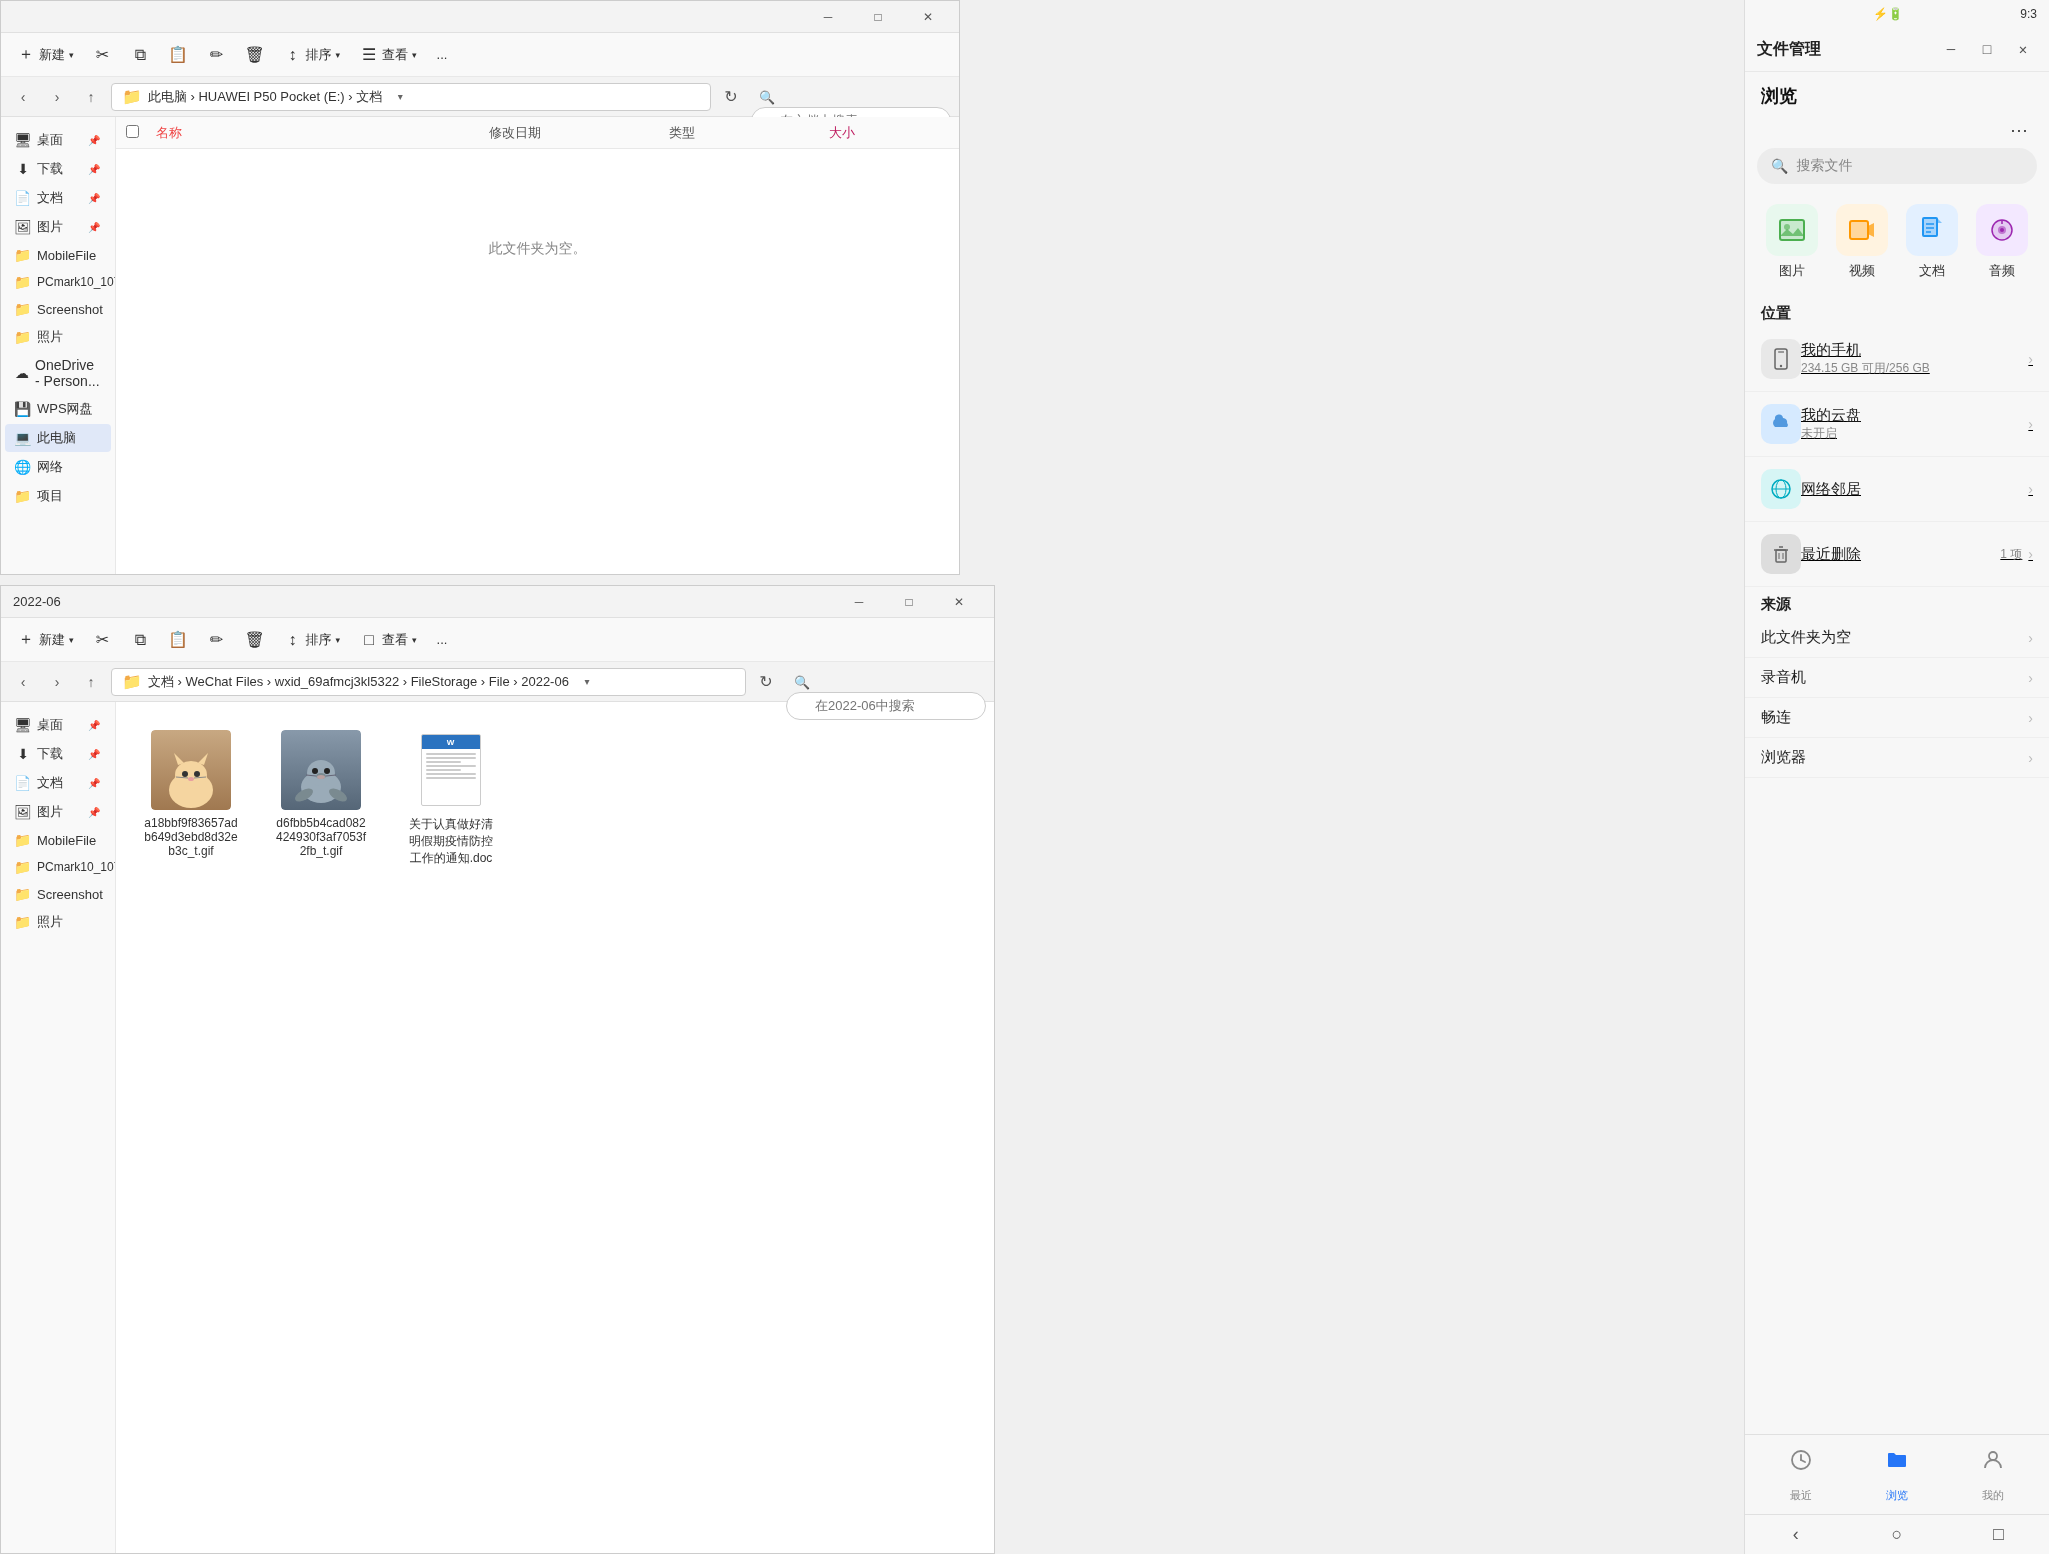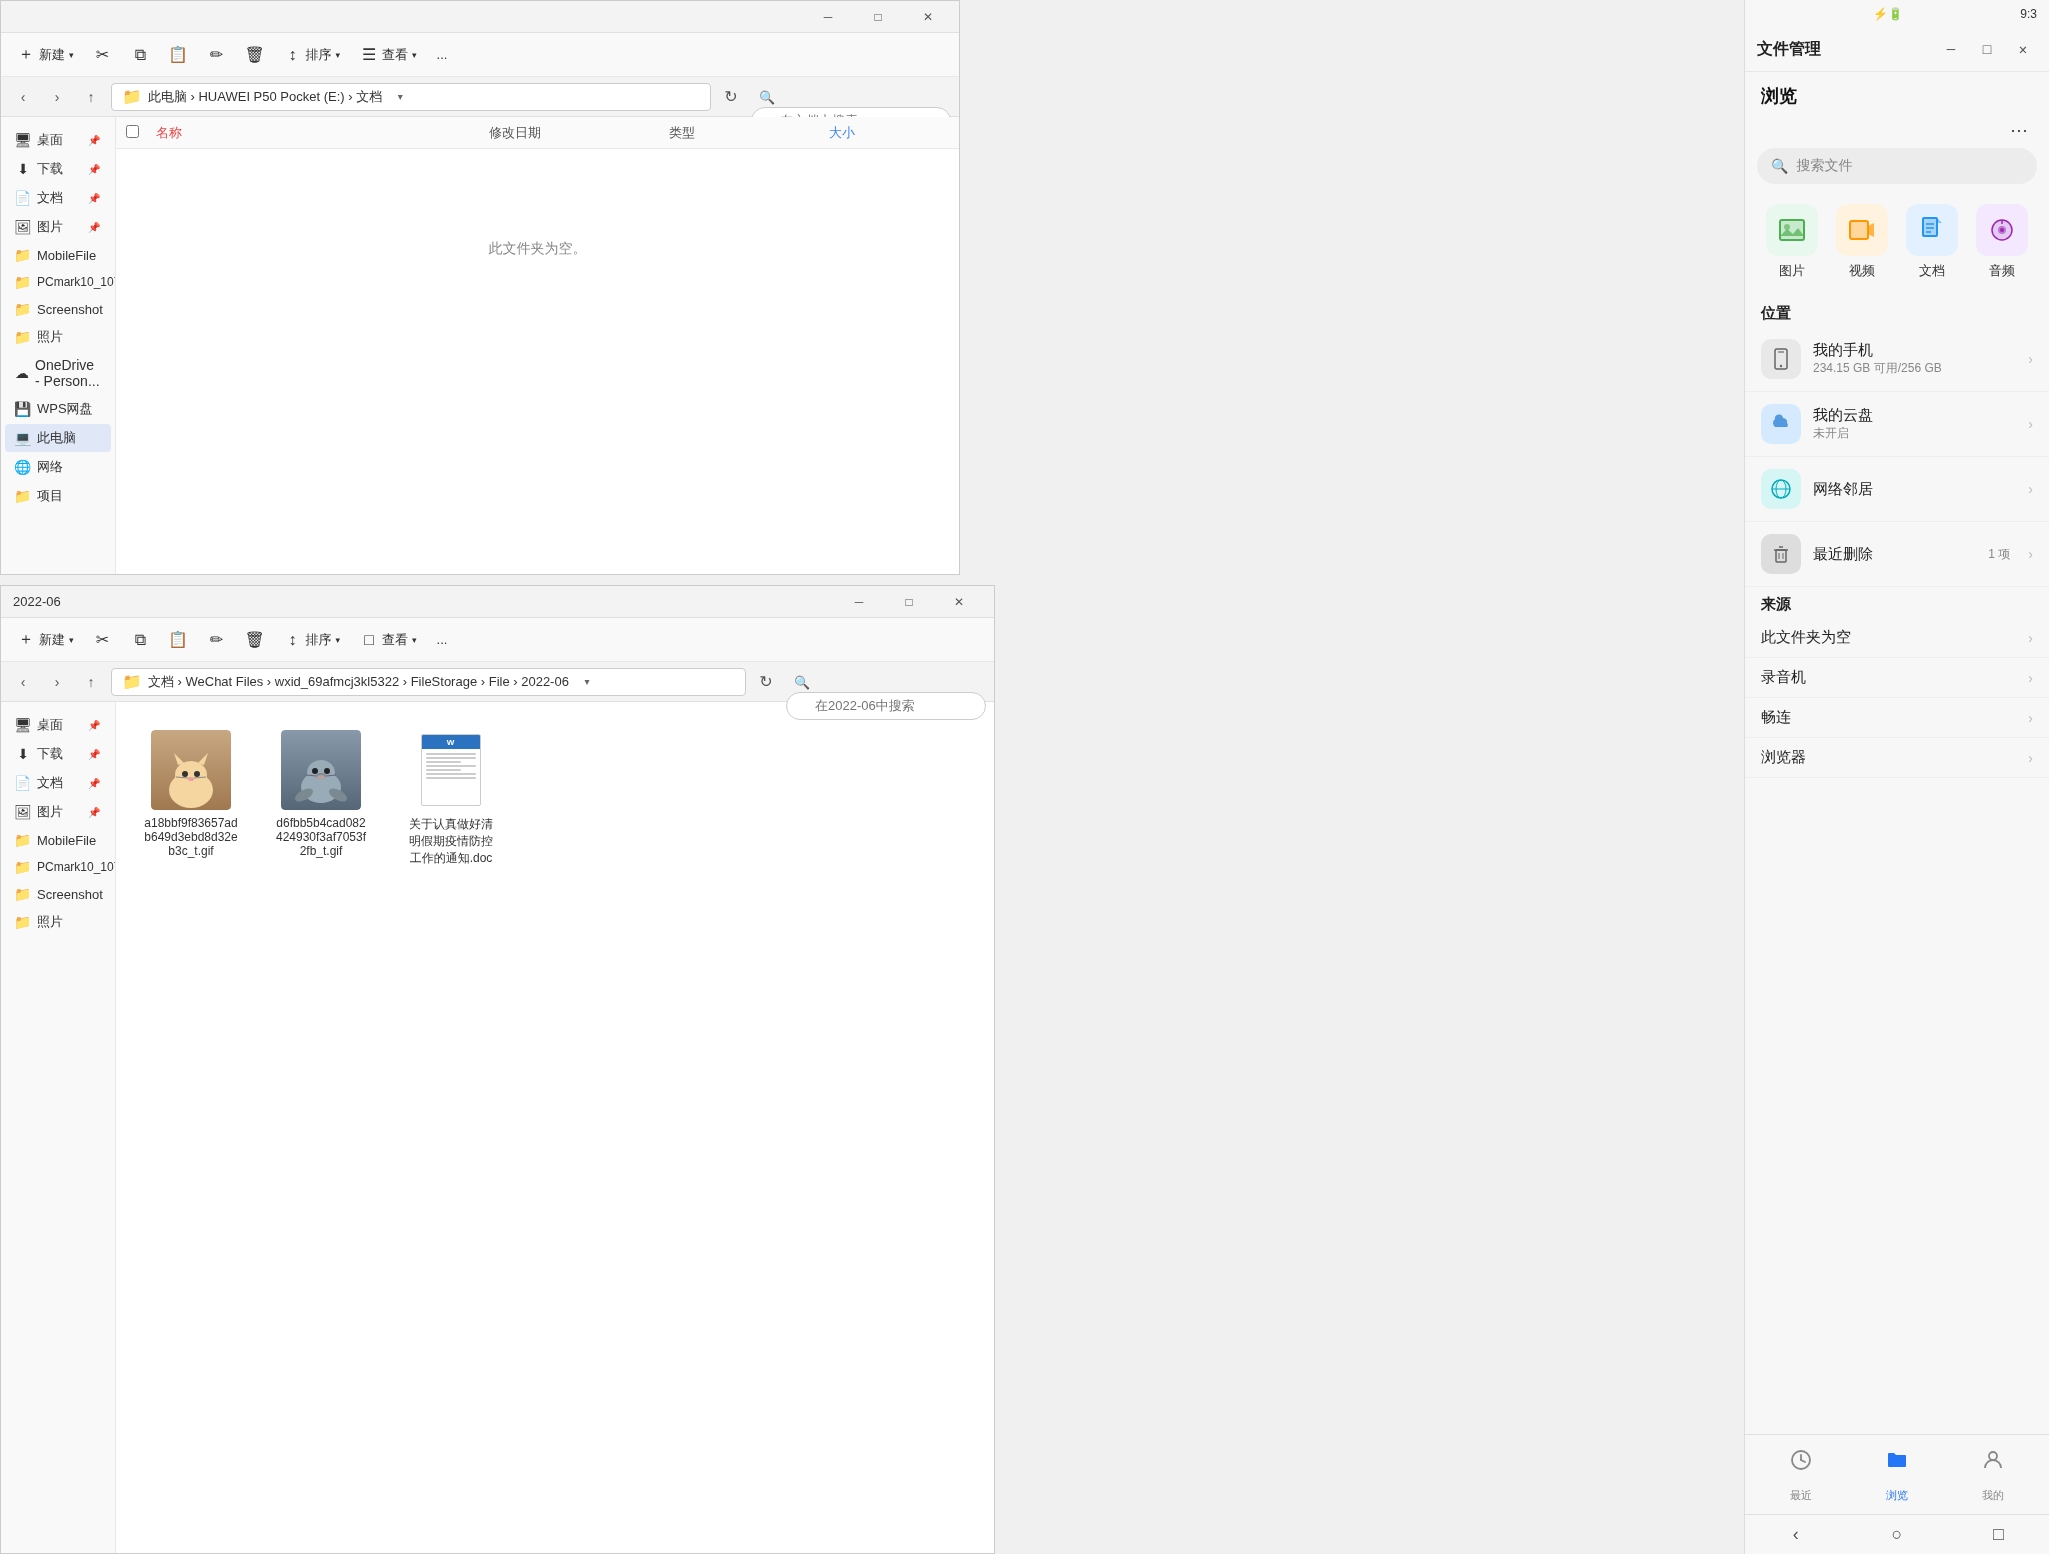--- a/index.html
+++ b/index.html
@@ -219,21 +219,21 @@
       background: #fafafa;
       padding: 0 10px;
       position: sticky;
       top: 0;
       z-index: 1;
     }
     .col-check { width: 30px; }
     .col-name { flex: 2; font-size: 13px; color: #ef4444; }
     .col-date { width: 180px; font-size: 13px; color: #555; }
     .col-type { width: 160px; font-size: 13px; color: #555; }
-    .col-size { width: 120px; font-size: 13px; color: #3b82f6; }
+    .col-size { width: 120px; font-size: 13px; color: #be185d; }
     .file-empty {
       display: flex;
       align-items: center;
       justify-content: center;
       height: 200px;
       font-size: 14px;
       color: #888;
     }
 
     
@@ -477,23 +477,23 @@
     .rp-section-header {
       padding: 8px 16px 4px;
       font-size: 15px;
       font-weight: bold;
       color: #222;
     }
     .rp-list-item {
       display: flex;
       align-items: center;
       padding: 12px 16px;
-      gap: 12px;
       cursor: pointer;
       border-bottom: 1px solid #eeeeee;
+      text-decoration: underline;
     }
     .rp-list-icon {
       width: 40px;
       height: 40px;
       border-radius: 10px;
       display: flex;
       align-items: center;
       justify-content: center;
       font-size: 22px;
     }

